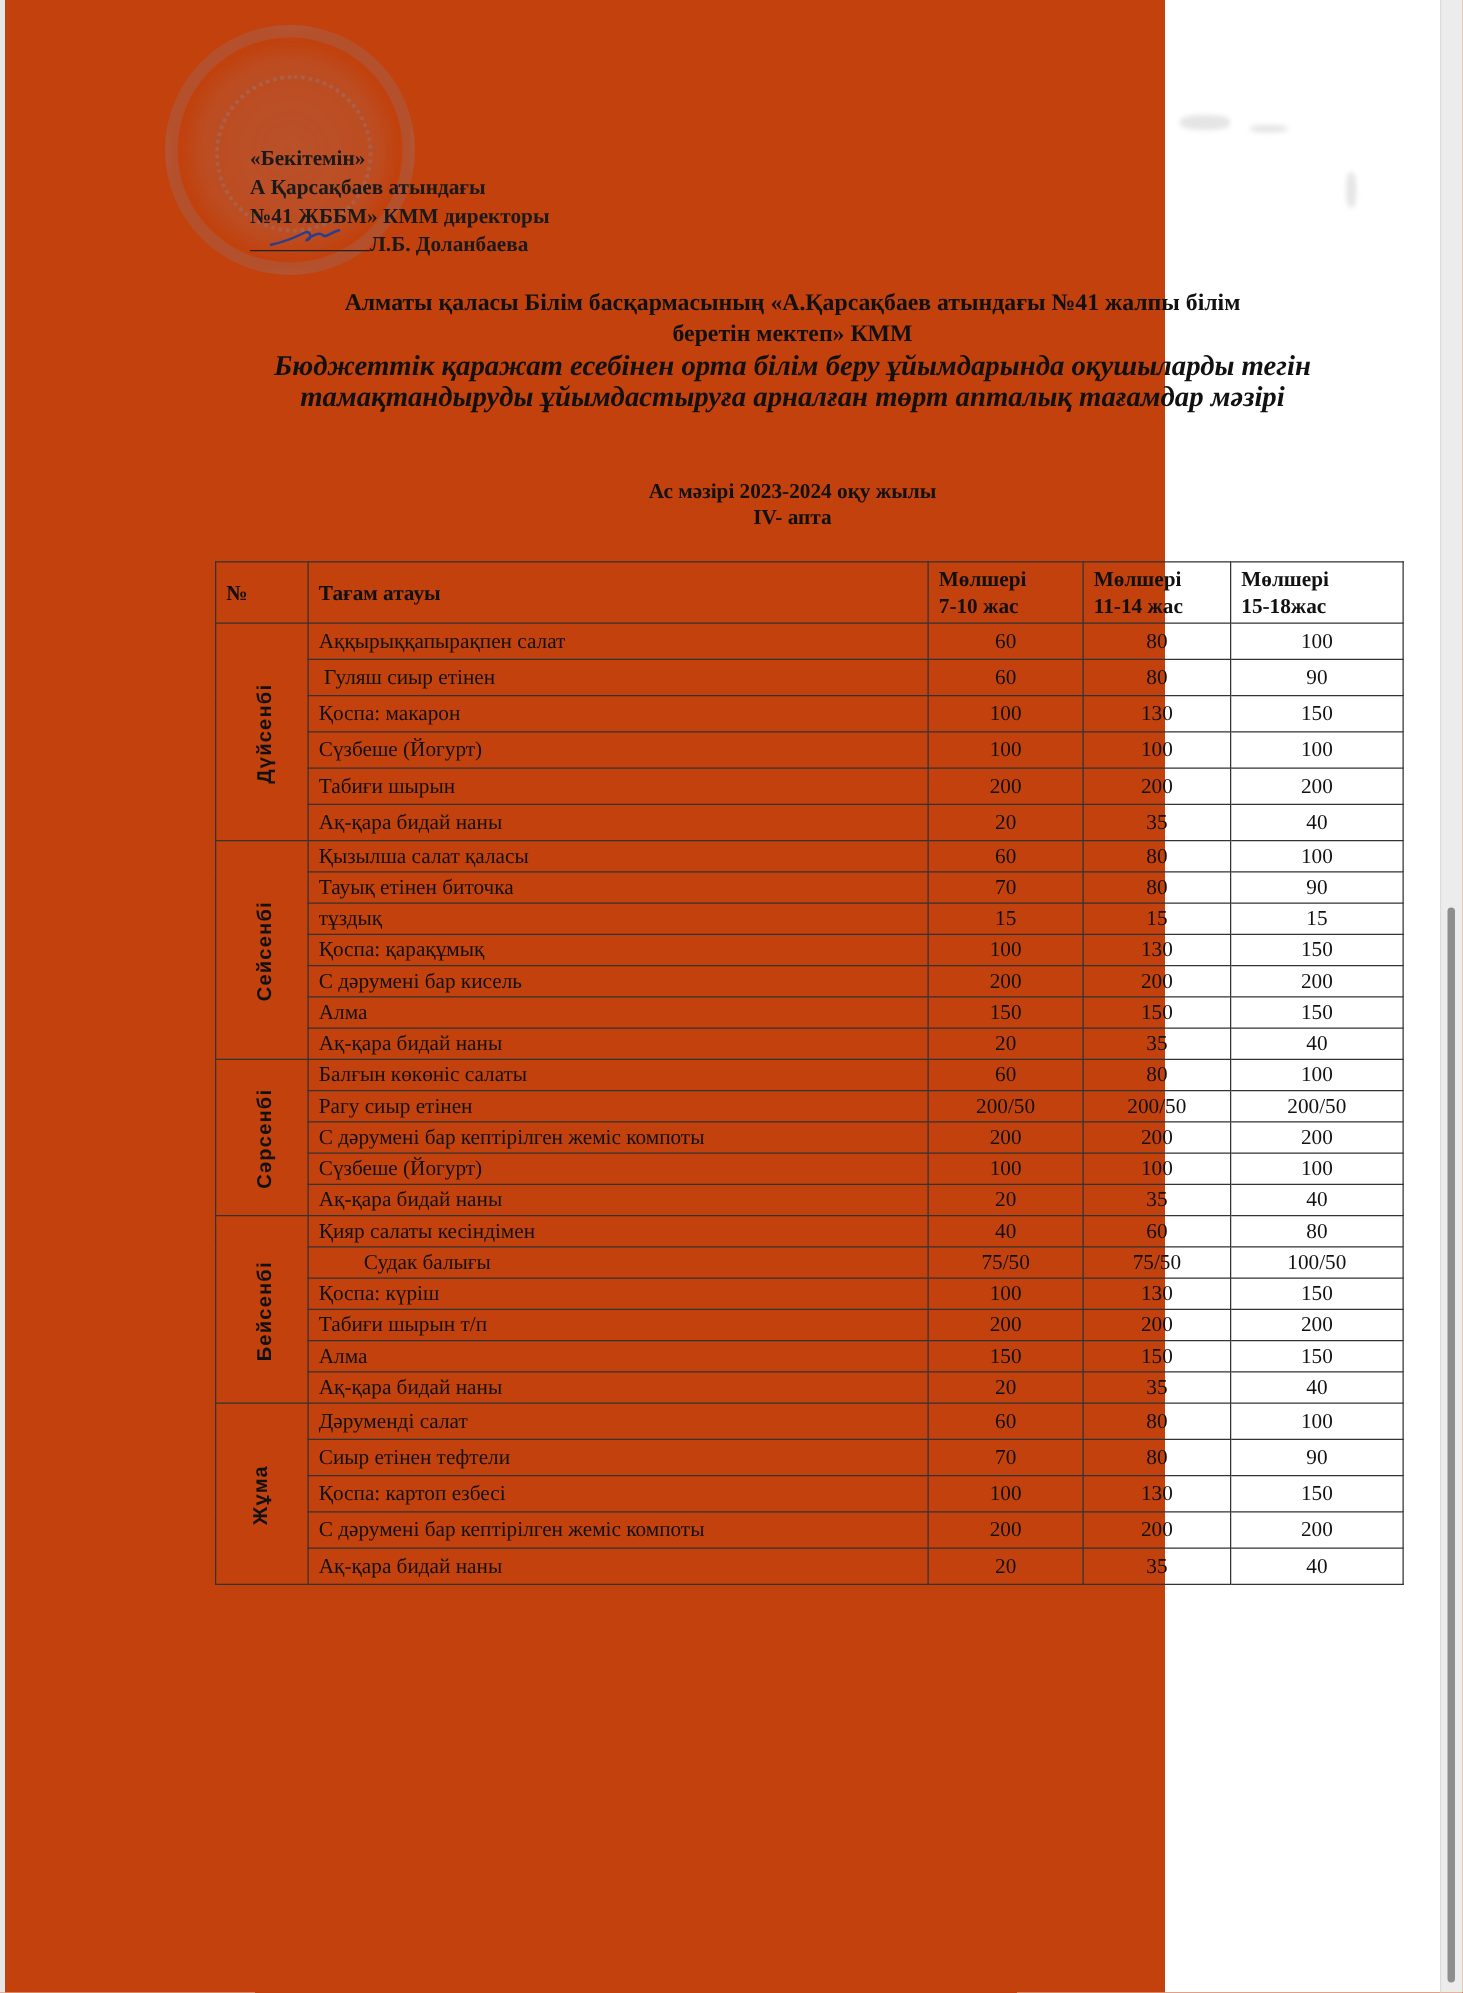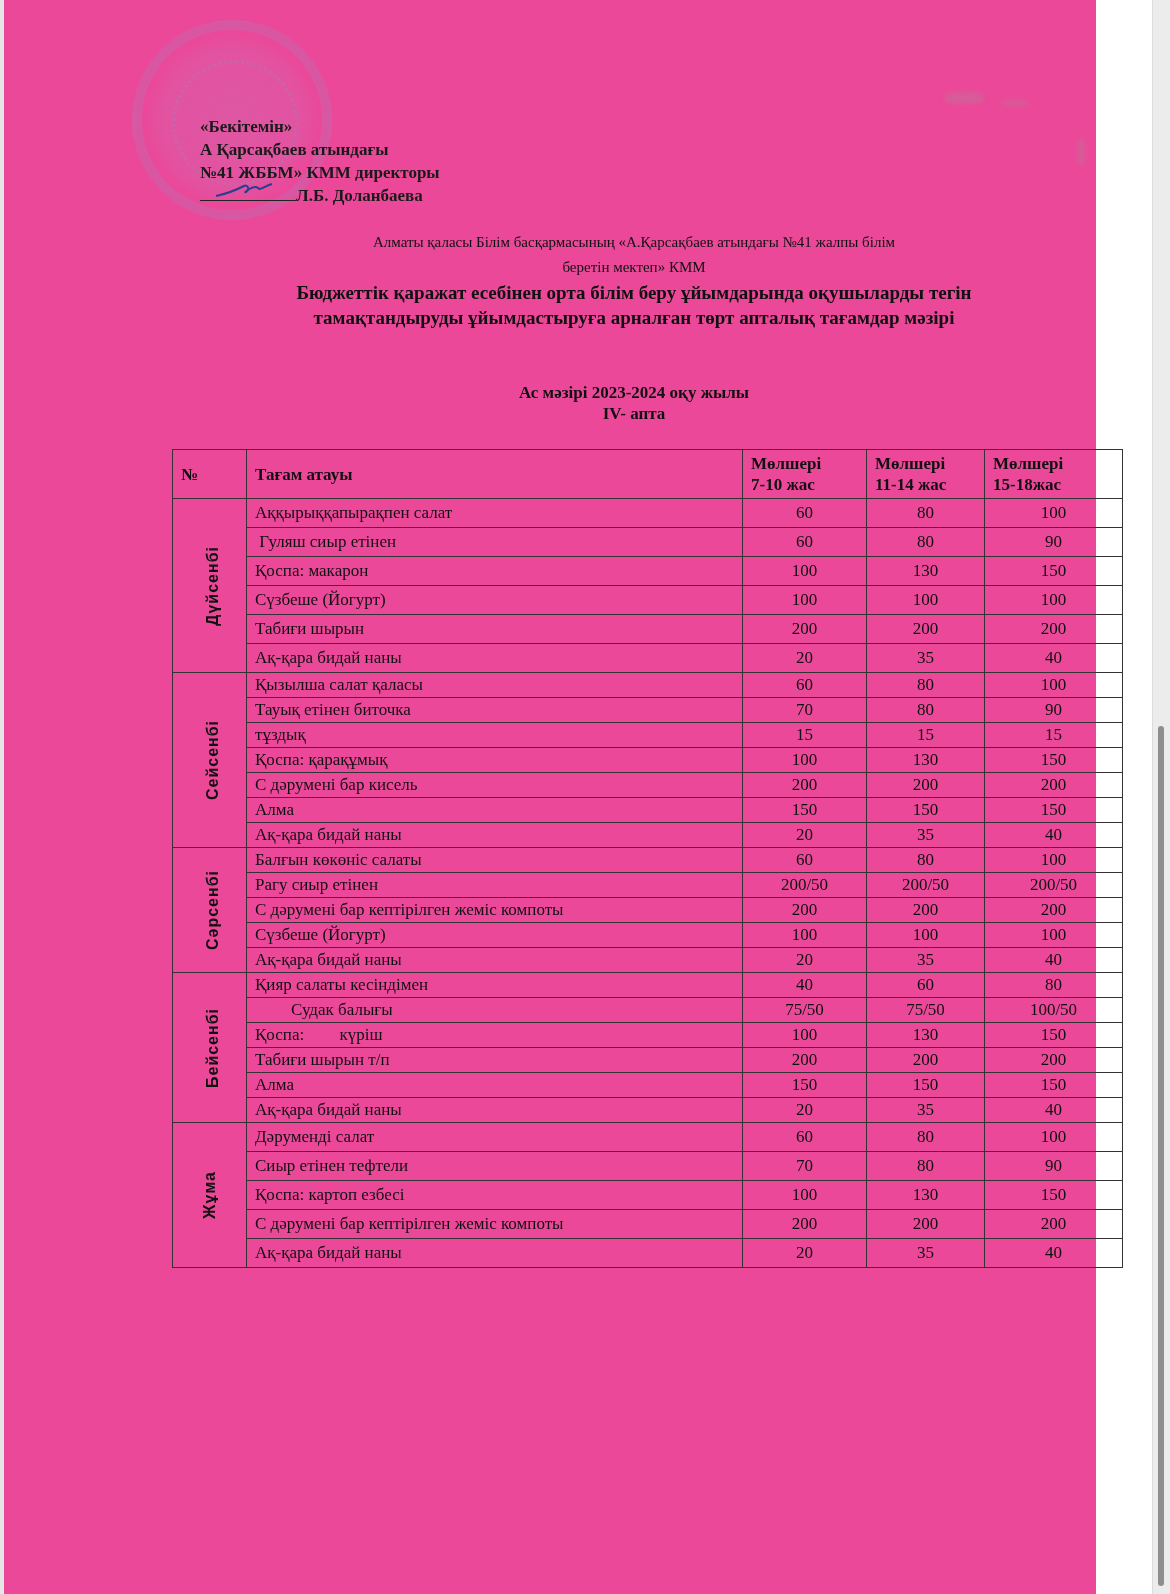--- a/index.html
+++ b/index.html
@@ -10,22 +10,22 @@
       position: relative;
       overflow: hidden;
       font-family: "Liberation Serif", serif;
       color: #111;
     }
     .left-edge {
       position: absolute; left: 0; top: 0; width: 4px; height: 1594px;
       background: #e6e6e6;
     }
     .page {
-      position: absolute; left: 4px; top: 0; width: 1092px; height: 1594px;
-      background: #ec4899;
+      position: absolute; left: 4px; top: 0; width: 928px; height: 1594px;
+      background: #c2410c;
     }
     .scroll-track {
       position: absolute; left: 1152px; top: 0; width: 18px; height: 1594px;
       background: #ececec;
       border-left: 1px solid #dcdcdc;
     }
     .scroll-thumb {
       position: absolute; left: 5px; top: 726px; width: 6px; height: 860px;
       background: #8e8e8e; border-radius: 3px;
     }
@@ -55,22 +55,22 @@
       display: inline-block; width: 96px; border-bottom: 1px solid #222;
       position: relative; vertical-align: baseline; height: 12px;
     }
     .sig-scribble {
       position: absolute; left: 14px; top: -6px; width: 60px; height: 18px;
     }
     .titles {
       position: absolute; left: 180px; top: 230px; width: 900px;
       text-align: center;
     }
-    .t-bold { font-weight: normal; font-size: 15px; line-height: 25px; }
-    .t-italic { font-weight: bold; font-size: 19px; line-height: 25px; }
+    .t-bold { font-weight: bold; font-size: 19px; line-height: 25px; }
+    .t-italic { font-weight: bold; font-style: italic; font-size: 23px; line-height: 25px; }
     .t-small { font-family: "Liberation Sans", sans-serif; font-size: 15px; line-height: 20px; }
     .menu-head {
       position: absolute; left: 330px; top: 382px; width: 600px; text-align: center;
       font-weight: bold; font-size: 17px; line-height: 21px; font-family: Liberation Serif, serif;
     }
     table.menu {
       position: absolute; left: 172px; top: 449px;
       width: 950px;
       border-collapse: collapse;
       font-size: 17px;
@@ -288,21 +288,21 @@
         <td class="num">60</td>
         <td class="num">80</td>
       </tr>
       <tr>
         <td><span style="white-space: pre; margin-left: 36px;">Судак балығы</span></td>
         <td class="num">75/50</td>
         <td class="num">75/50</td>
         <td class="num">100/50</td>
       </tr>
       <tr>
-        <td><span class="dish-strong">Қоспа:</span><span style="white-space: pre; margin-left: 31px;"> күріш</span></td>
+        <td><span class="dish-strong">Қоспа:</span><span style="white-space: pre;"> күріш</span></td>
         <td class="num">100</td>
         <td class="num">130</td>
         <td class="num">150</td>
       </tr>
       <tr>
         <td><span style="white-space: pre;">Табиғи шырын т/п</span></td>
         <td class="num">200</td>
         <td class="num">200</td>
         <td class="num">200</td>
       </tr>

